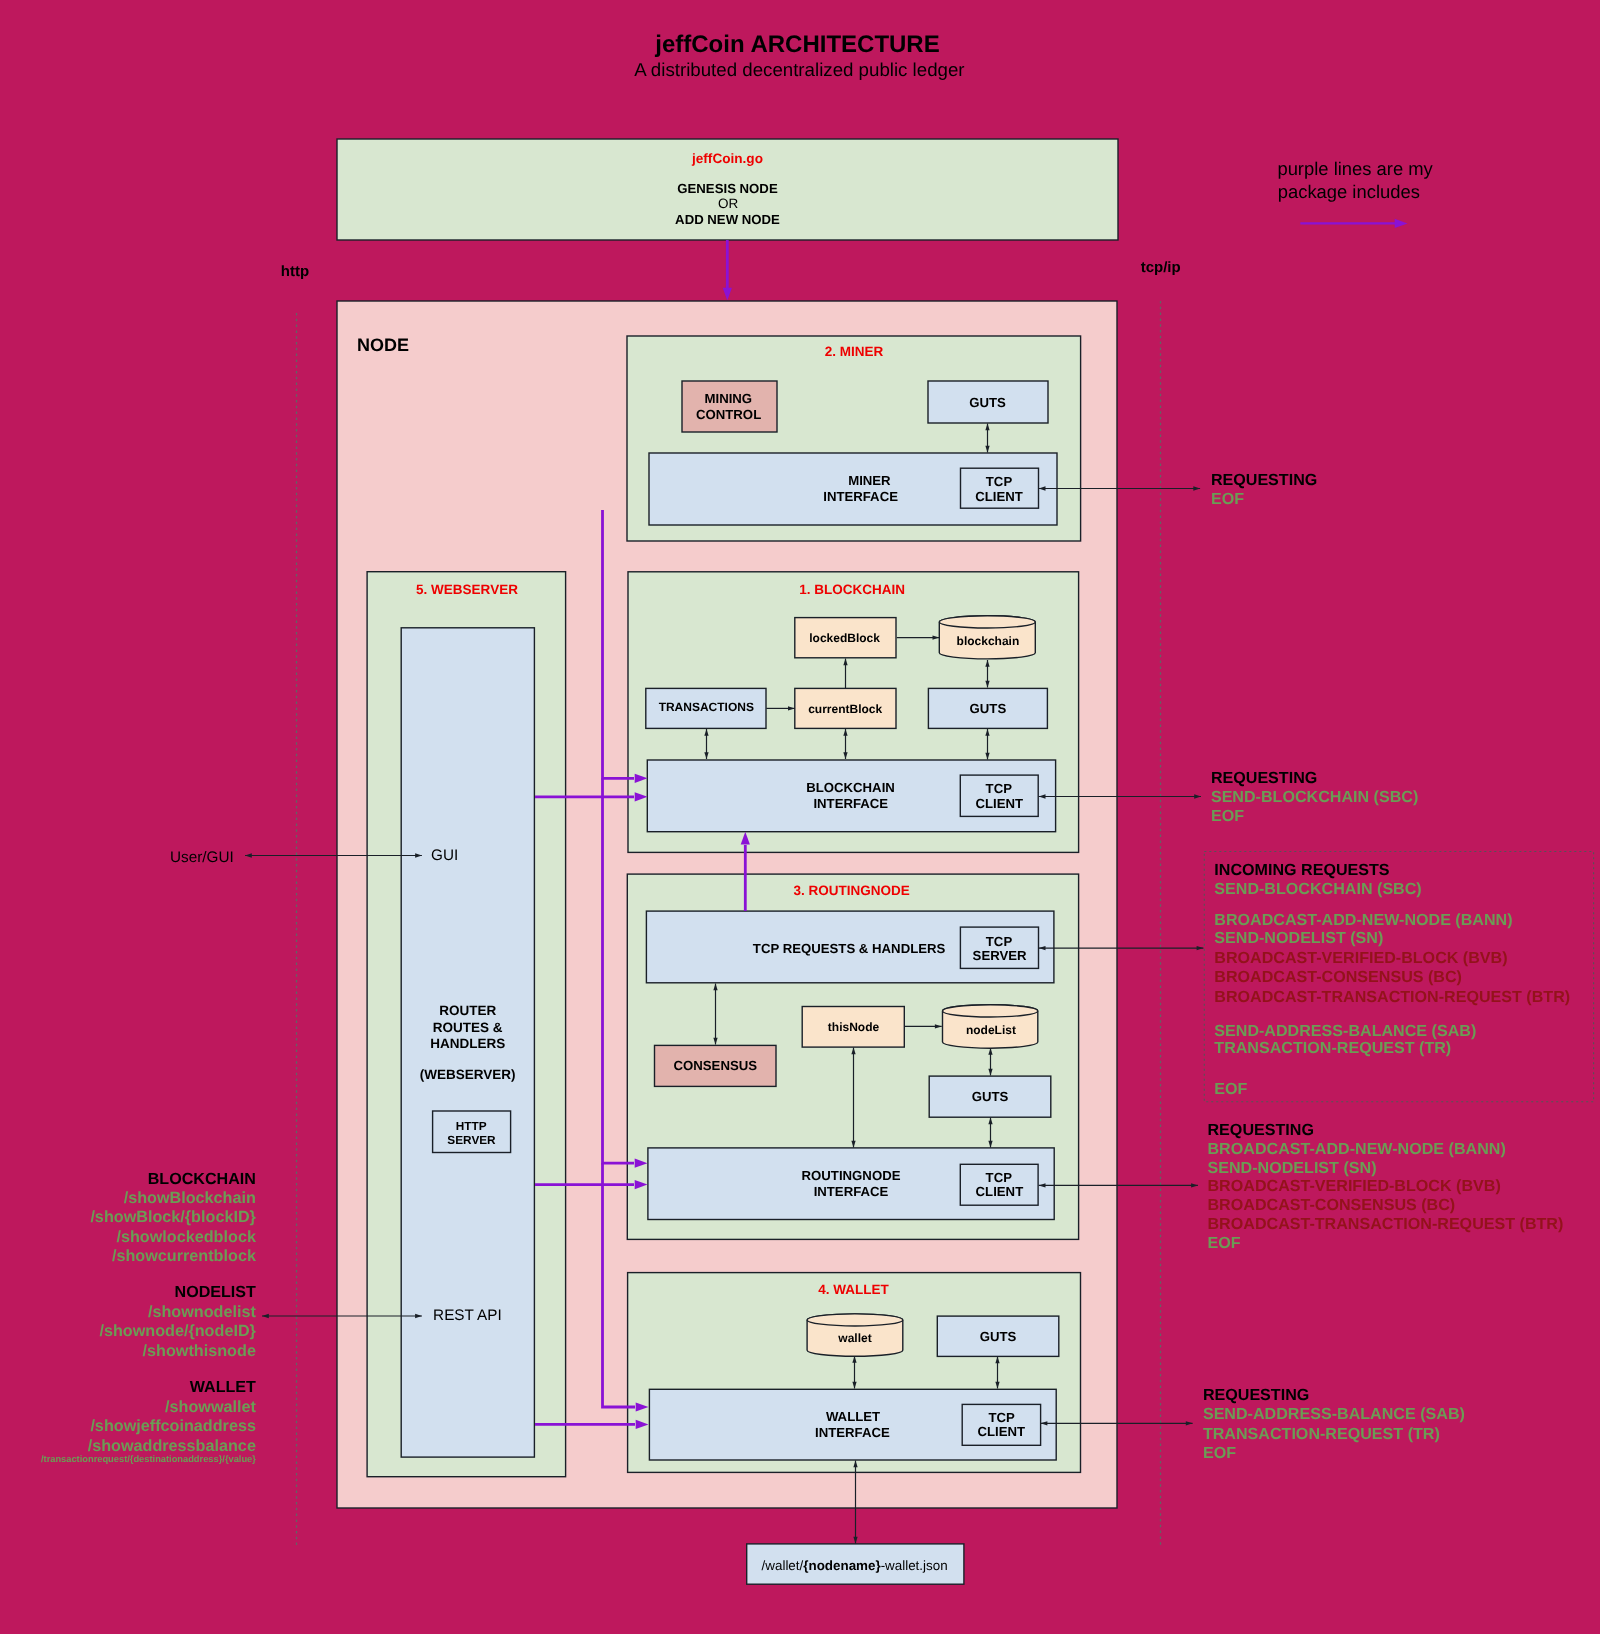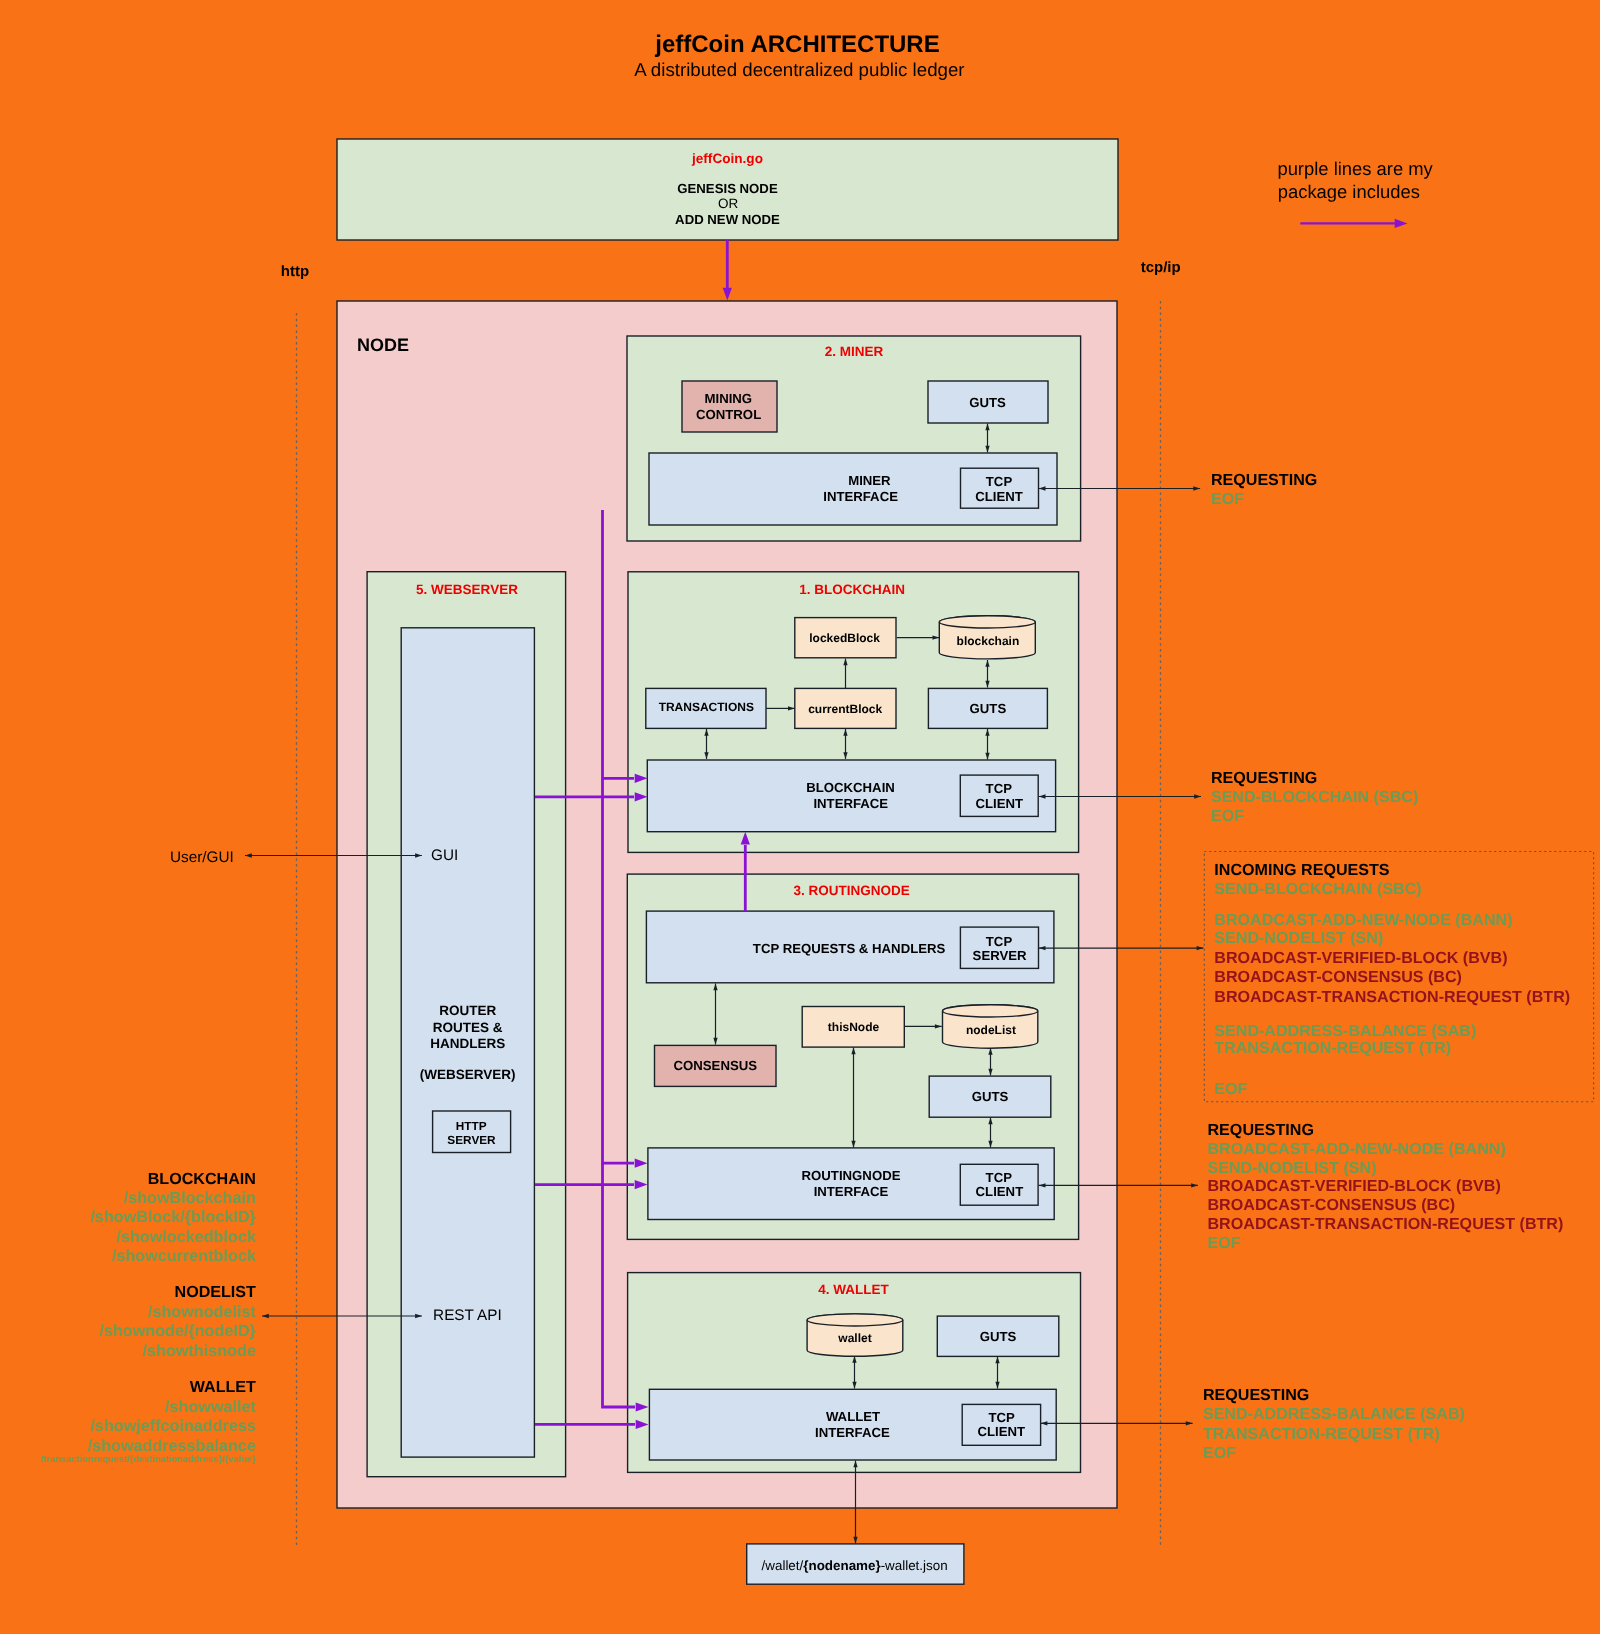--- a/index.html
+++ b/index.html
@@ -1,17 +1,17 @@
 <!DOCTYPE html>
 <html><head>
 <meta charset="utf-8">
 <style>
   html,body{margin:0;padding:0;background:#ffffff;}
   body{width:1600px;height:1634px;font-family:"Liberation Sans",sans-serif;-webkit-font-smoothing:antialiased;text-rendering:geometricPrecision;}
-  #stage{position:relative;width:1600px;height:1634px;overflow:hidden;background:#f97316;}
+  #stage{position:relative;width:1600px;height:1634px;overflow:hidden;background:#be185d;}
   svg#d{position:absolute;left:0;top:0;display:block;}
   text{font-family:"Liberation Sans",sans-serif;fill:#000;white-space:pre;}
   .bx{stroke:#1a2028;stroke-width:1.4;}
   .pinkfill{fill:#f5cccc;}
   .greenfill{fill:#d8e7d0;}
   .bluefill{fill:#d2e0ef;}
   .orangefill{fill:#fae4cb;}
   .salmonfill{fill:#e2b3ad;}
   .dashbox{fill:none;stroke:#555;stroke-width:1.1;stroke-dasharray:2 3;}
   .title{font-size:24px;font-weight:bold;}

